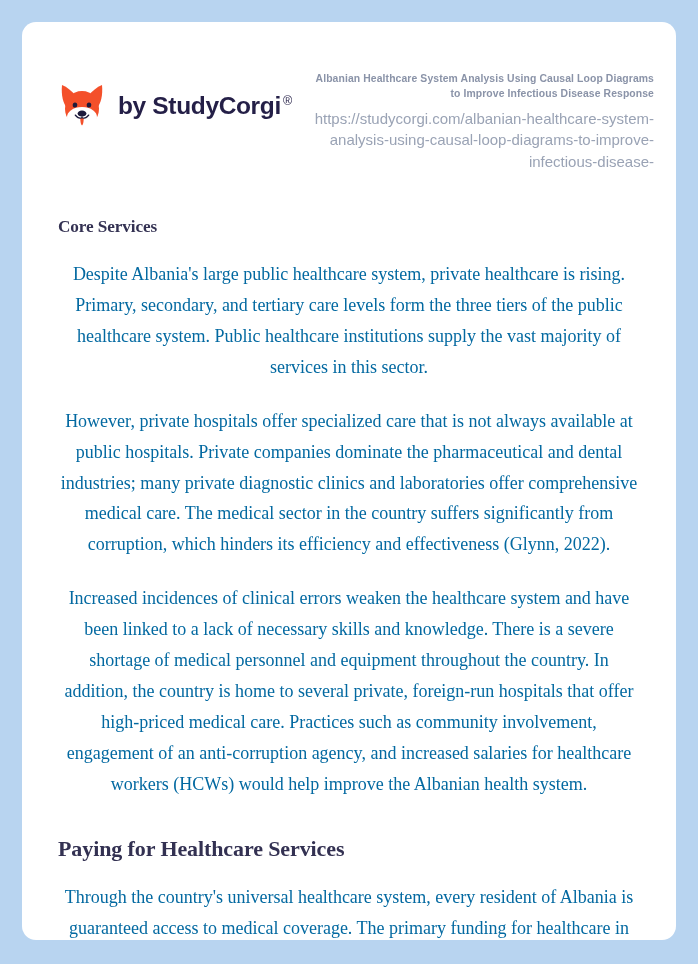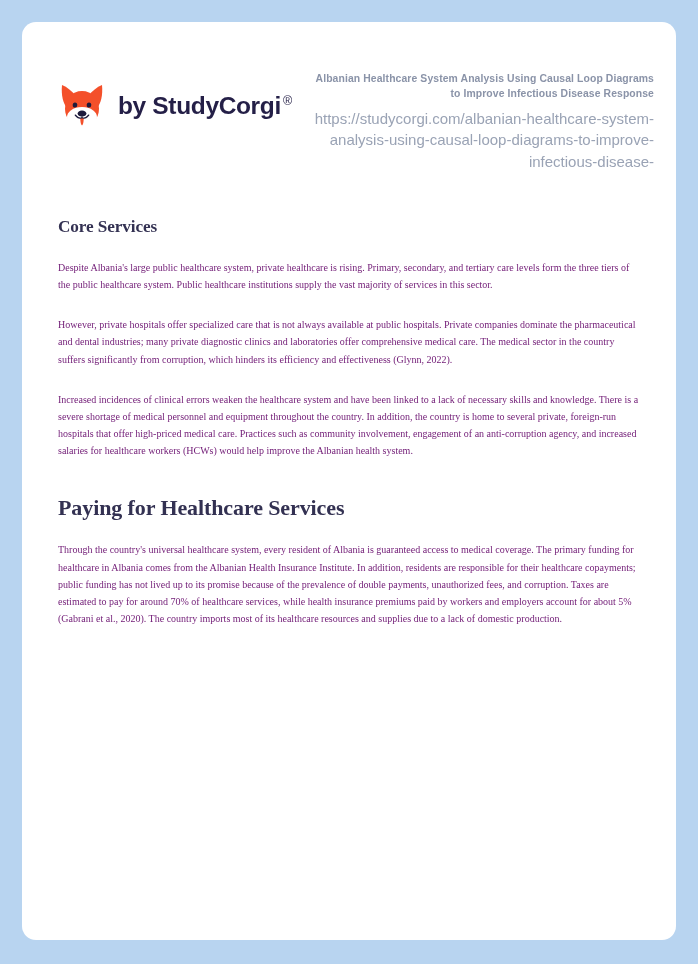--- a/index.html
+++ b/index.html
@@ -106,25 +106,25 @@
     margin-top: 44px;
     margin-bottom: 22px;
   }
   h2.heading-2 {
     font-size: 22px;
     margin-top: 36px;
     margin-bottom: 20px;
   }
 
   p.body-par {
-    color: #701a75;
-    font-size: 10px;
+    color: #0369a1;
+    font-size: 18px;
     line-height: 1.72;
     margin: 0 0 23px 0;
-    text-align: left;
+    text-align: center;
   }
   p.body-par:last-child { margin-bottom: 0; }
   .par-tight { margin-bottom: 21px; }
 </style>
 </head>
 <body>
 
 <div id="page-sheet">
 
   <header id="doc-header">

